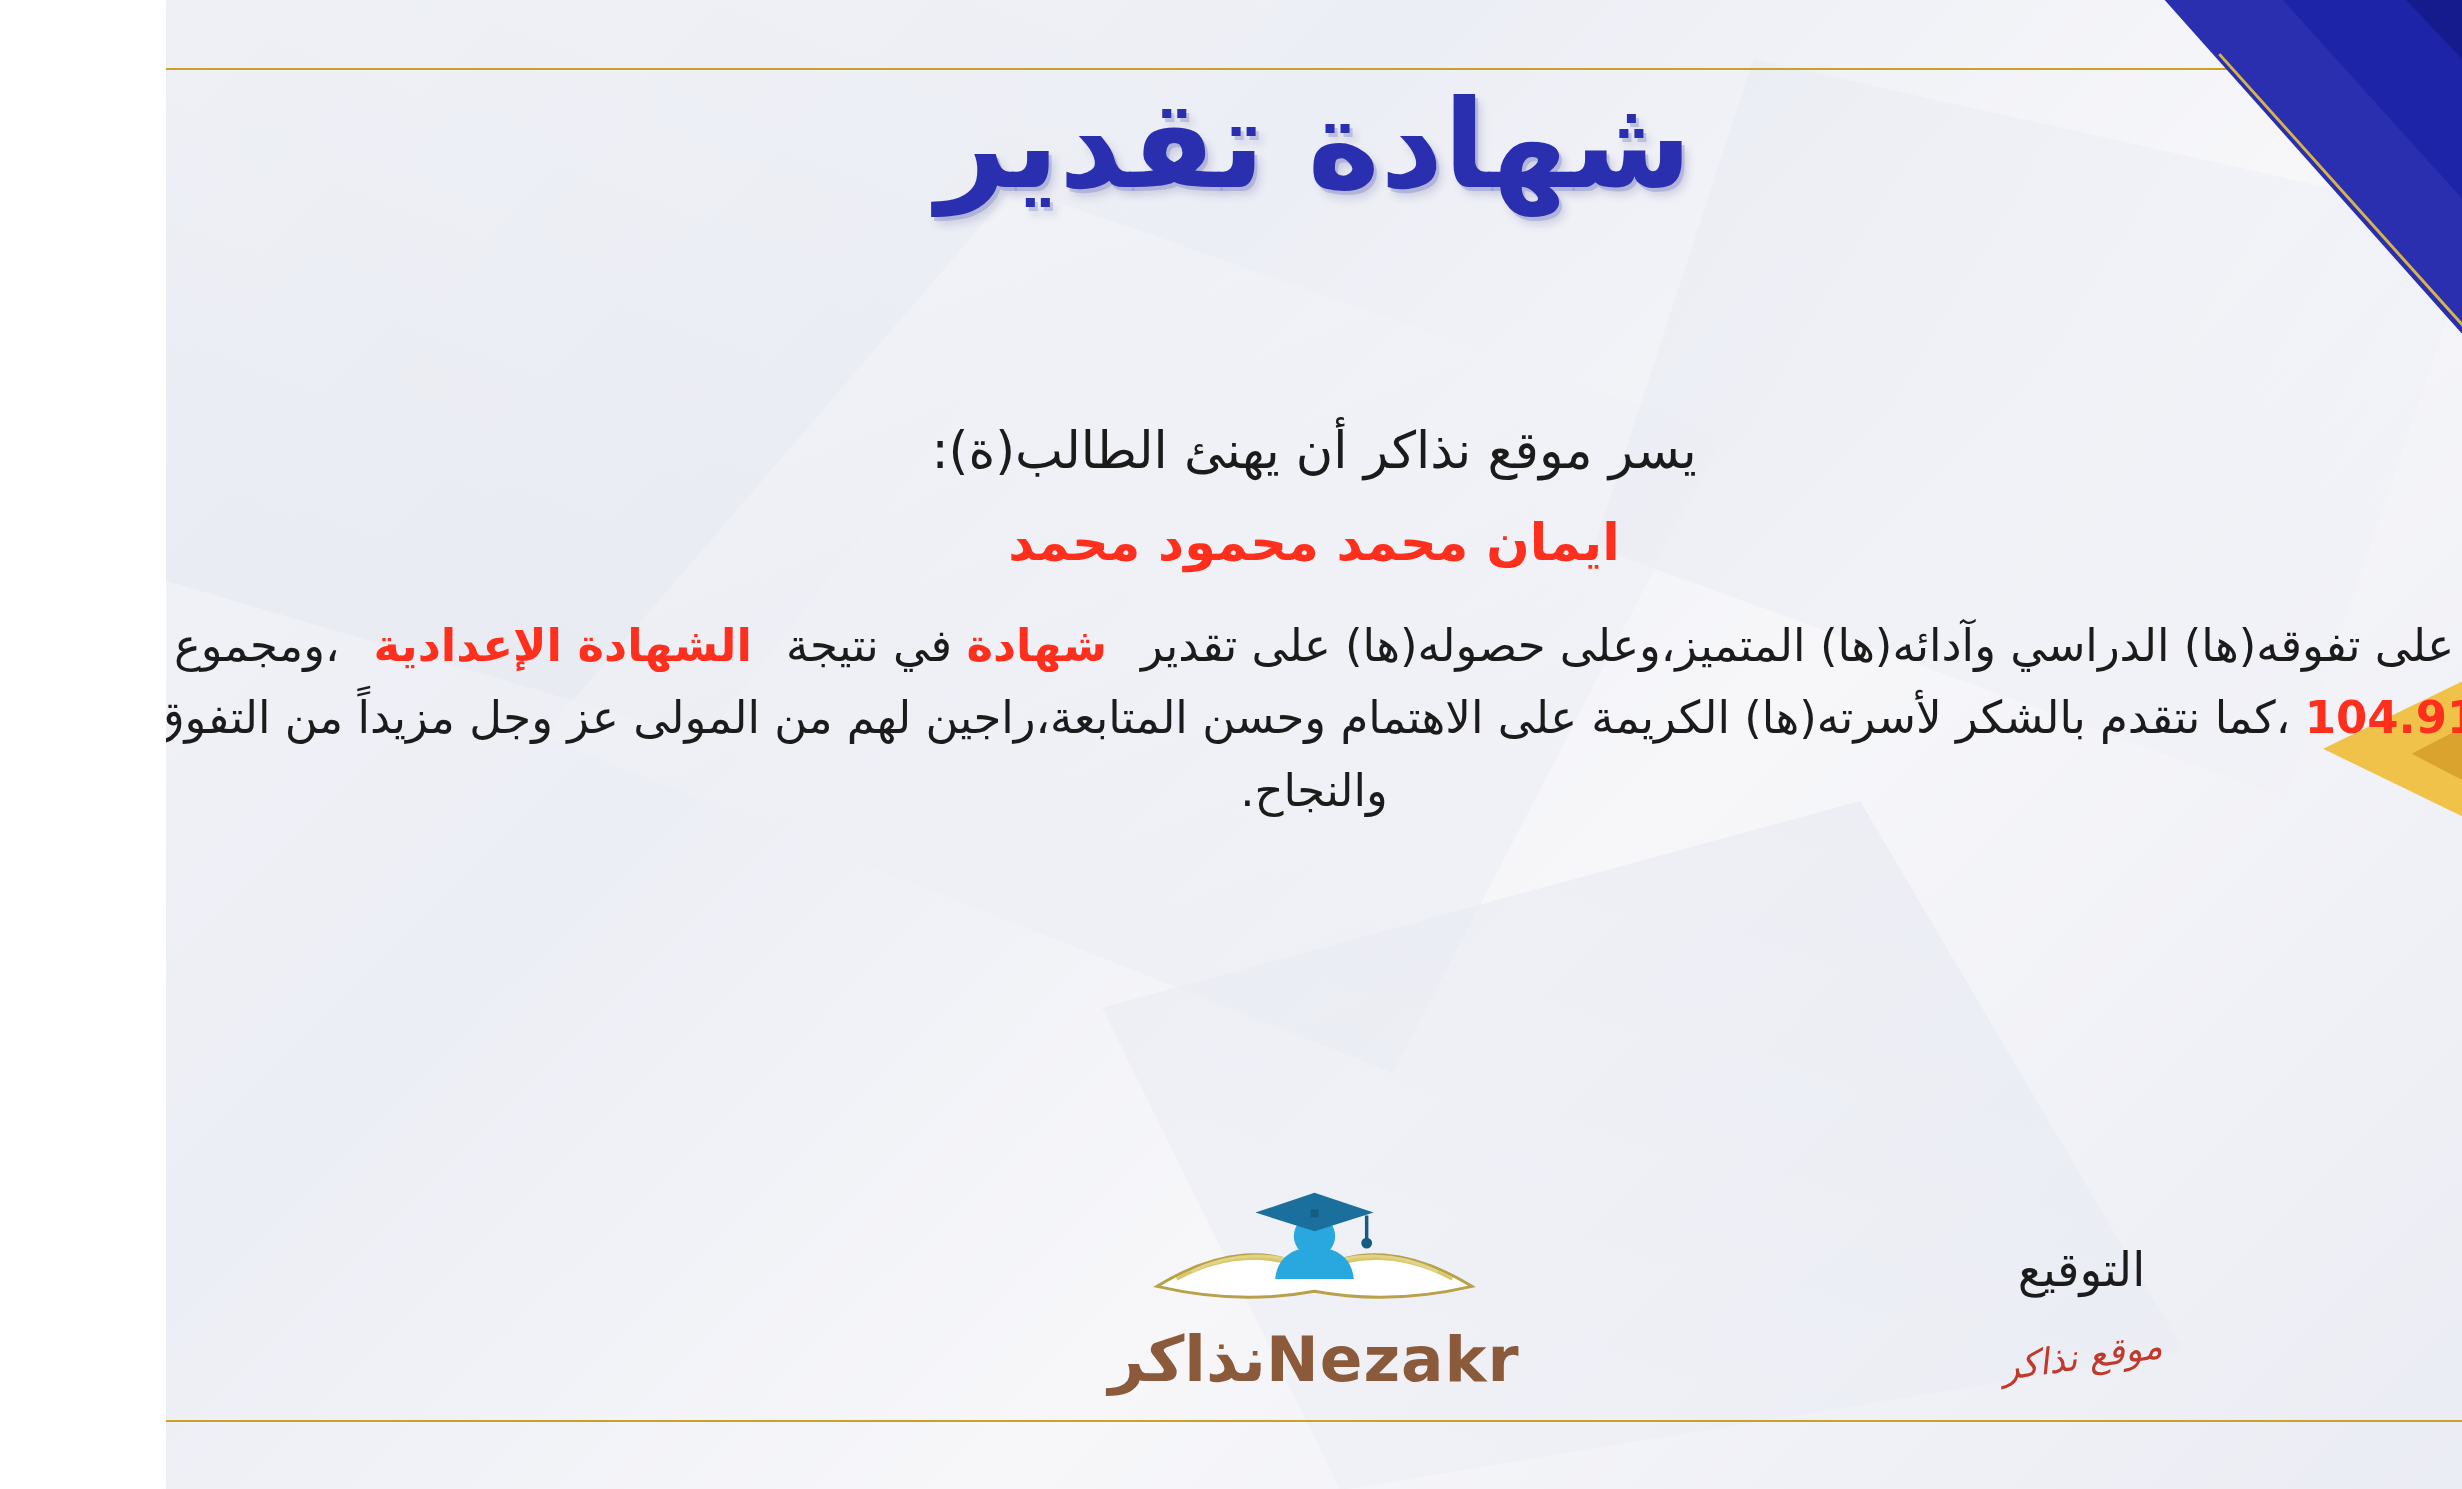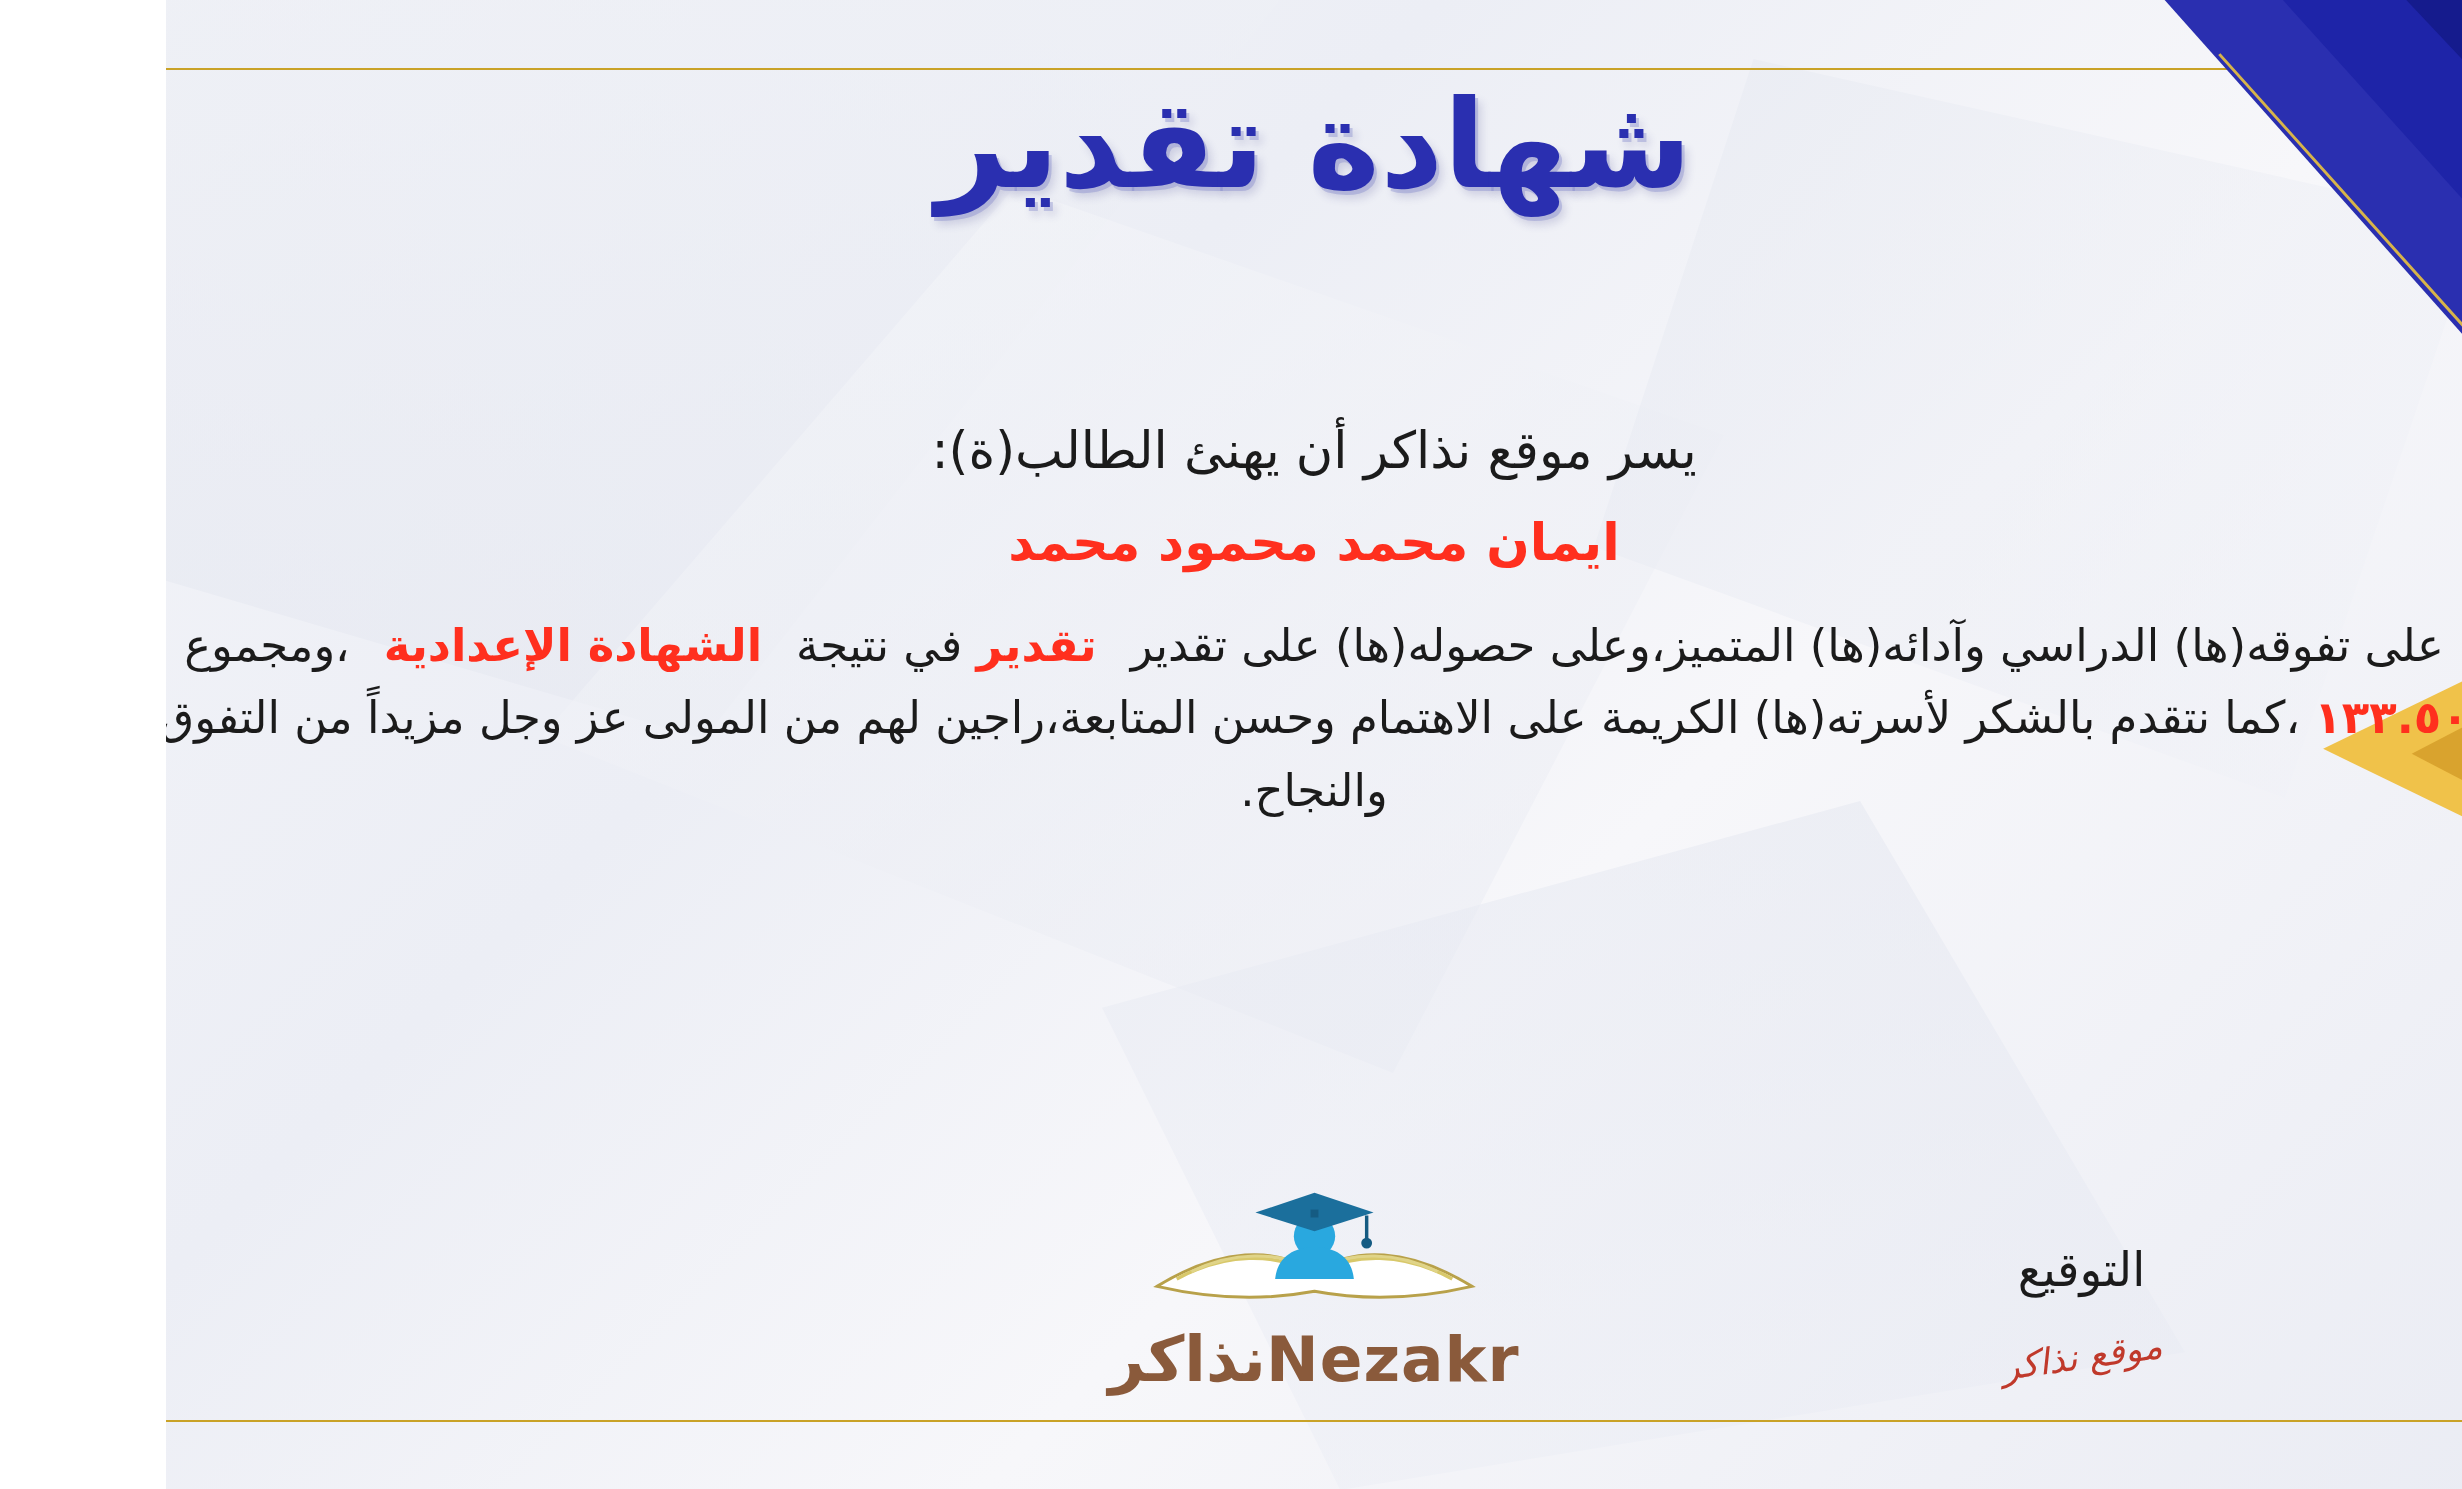--- a/index.html
+++ b/index.html
@@ -254,23 +254,23 @@
   </div>
 
   <div class="title-wrap">
     <div class="title">شهادة تقدير</div>
   </div>
 
   <div class="body-block">
     <div class="line-intro">يسر موقع نذاكر أن يهنئ الطالب(ة):</div>
     <div class="student-name">ايمان محمد محمود محمد</div>
     <div class="paragraph">
-      <span>على تفوقه(ها) الدراسي وآدائه(ها) المتميز،وعلى حصوله(ها) على تقدير</span><span class="hl-gap"></span><span class="hl-red">تقدير</span>
+      <span>على تفوقه(ها) الدراسي وآدائه(ها) المتميز،وعلى حصوله(ها) على تقدير</span><span class="hl-gap"></span><span class="hl-red">شهادة</span>
       <span>في نتيجة</span><span class="hl-gap"></span><span class="hl-red">الشهادة الإعدادية</span><span class="hl-gap"></span><span>،ومجموع</span>
-      <span class="hl-red">١٣٣.٥٠</span>
+      <span class="hl-red">104.91</span>
       <span>،كما نتقدم بالشكر لأسرته(ها) الكريمة على الاهتمام وحسن المتابعة،راجين لهم من المولى عز وجل مزيداً من التفوق والنجاح.</span>
     </div>
   </div>
 
   <div class="signature-block">
     <div class="signature-label">التوقيع</div>
     <div class="signature-script">موقع نذاكر</div>
   </div>
 
   <div class="logo-block">

